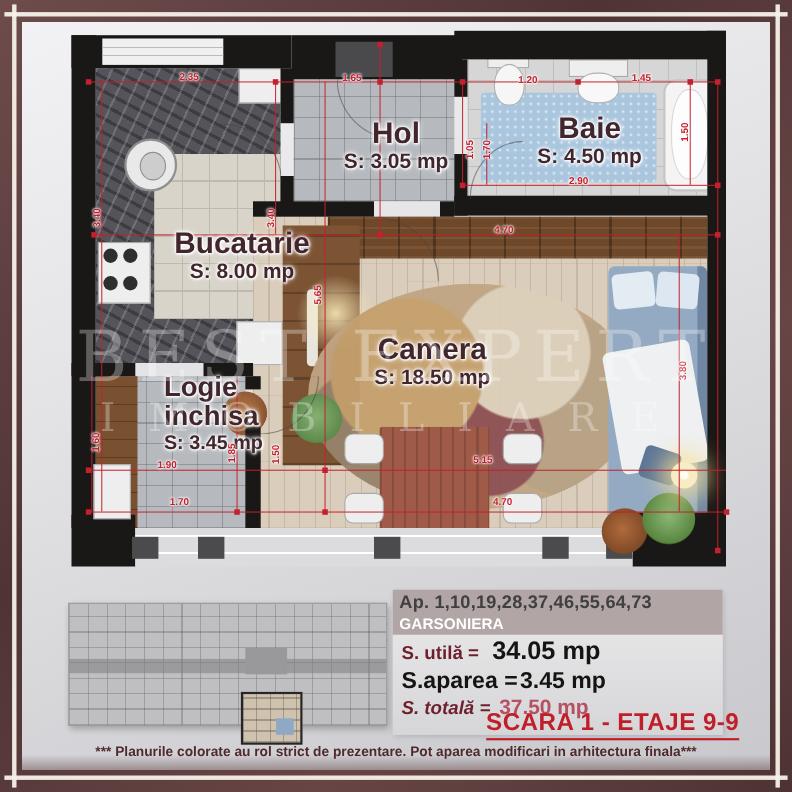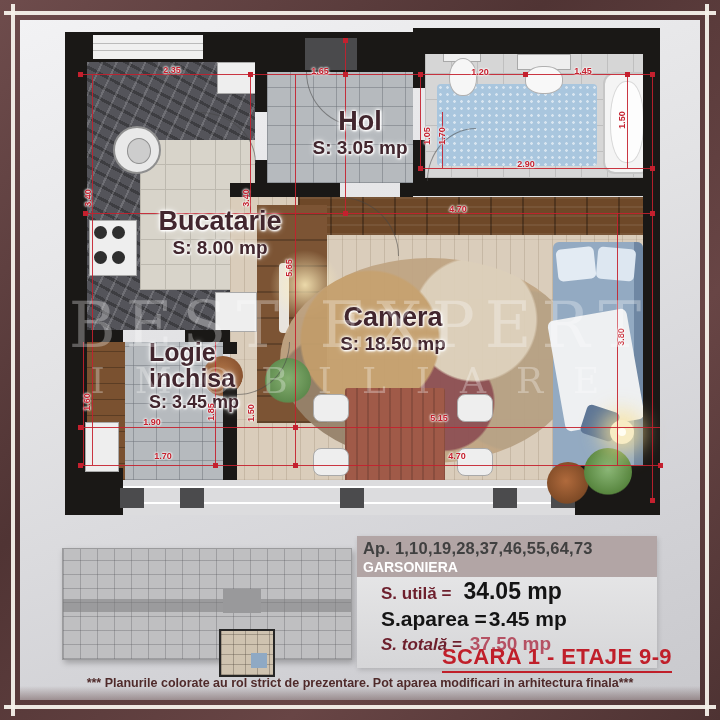--- a/index.html
+++ b/index.html
@@ -74,21 +74,21 @@
   .thumb .unit-highlight{position:absolute;left:156px;top:80px;width:52px;height:44px;background:#cfc3b0;border:2px solid #262626;
     background-image:repeating-linear-gradient(0deg,rgba(80,70,60,.35) 0 1px,transparent 1px 10px),
       repeating-linear-gradient(90deg,rgba(80,70,60,.35) 0 1px,transparent 1px 12px);}
   .thumb .unit-bed{position:absolute;left:30px;top:22px;width:16px;height:15px;background:#8fa9c4;}
 
   .info-panel{position:absolute;left:337px;top:516px;width:300px;height:132px;
     background:linear-gradient(to bottom,#ebebec,#d6d6d8);box-shadow:1px 2px 5px rgba(0,0,0,.15);}
   .info-head{background:#b2a5a5;padding:3px 6px 2px 6px;}
   .info-apartments{color:#404040;font-weight:bold;font-size:16.5px;letter-spacing:.2px;}
   .info-unittype{color:#fff;font-weight:bold;font-size:14px;margin-top:1px;}
-  .info-row{padding:1px 24px;display:flex;align-items:baseline;}
+  .info-row{padding:1px 8px;display:flex;align-items:baseline;}
   .info-row .lbl{font-weight:bold;}
   .r1 .lbl{color:#6d1f2c;font-size:17px;} .r1 .val{color:#141414;font-weight:bold;font-size:23px;margin-left:12px;}
   .r2 .lbl{color:#141414;font-size:21px;} .r2 .val{color:#141414;font-weight:bold;font-size:21px;margin-left:2px;}
   .r3 .lbl{color:#6d1f2c;font-size:17px;font-style:italic;} .r3 .val{color:#b55163;font-weight:bold;font-size:19px;margin-left:8px;}
   .scara{position:absolute;right:28px;top:624px;color:#c01f2a;font-weight:bold;font-size:22px;
     border-bottom:2px solid #c01f2a;padding-bottom:1px;letter-spacing:.4px;}
   .disclaimer{position:absolute;left:6px;right:6px;top:656px;text-align:center;
     color:#4f2a2a;font-weight:bold;font-size:12.5px;}
 </style>
 </head>
@@ -234,20 +234,24 @@
       <div class="mk" style="left:280px;top:12px;"></div>
       <div class="mk" style="left:587px;top:472px;"></div>
 
       <div class="room-label" style="left:47px;top:180px;width:160px;">
         <div class="room-name">Bucatarie</div>
         <div class="room-area">S: 8.00 mp</div>
       </div>
       <div class="room-label" style="left:187px;top:80px;width:160px;">
         <div class="room-name">Hol</div>
         <div class="room-area">S: 3.05 mp</div>
+      </div>
+      <div class="room-label" style="left:363px;top:75px;width:160px;">
+        <div class="room-name">Baie</div>
+        <div class="room-area">S: 4.50 mp</div>
       </div>
       <div class="room-label" style="left:220px;top:276px;width:160px;">
         <div class="room-name">Camera</div>
         <div class="room-area">S: 18.50 mp</div>
       </div>
       <div class="room-label" style="left:56px;top:312px;width:150px;text-align:left;">
         <div class="room-name" style="font-size:25px;">Logie
 inchisa</div>
         <div class="room-area" style="font-size:18px;">S: 3.45 mp</div>
       </div>

